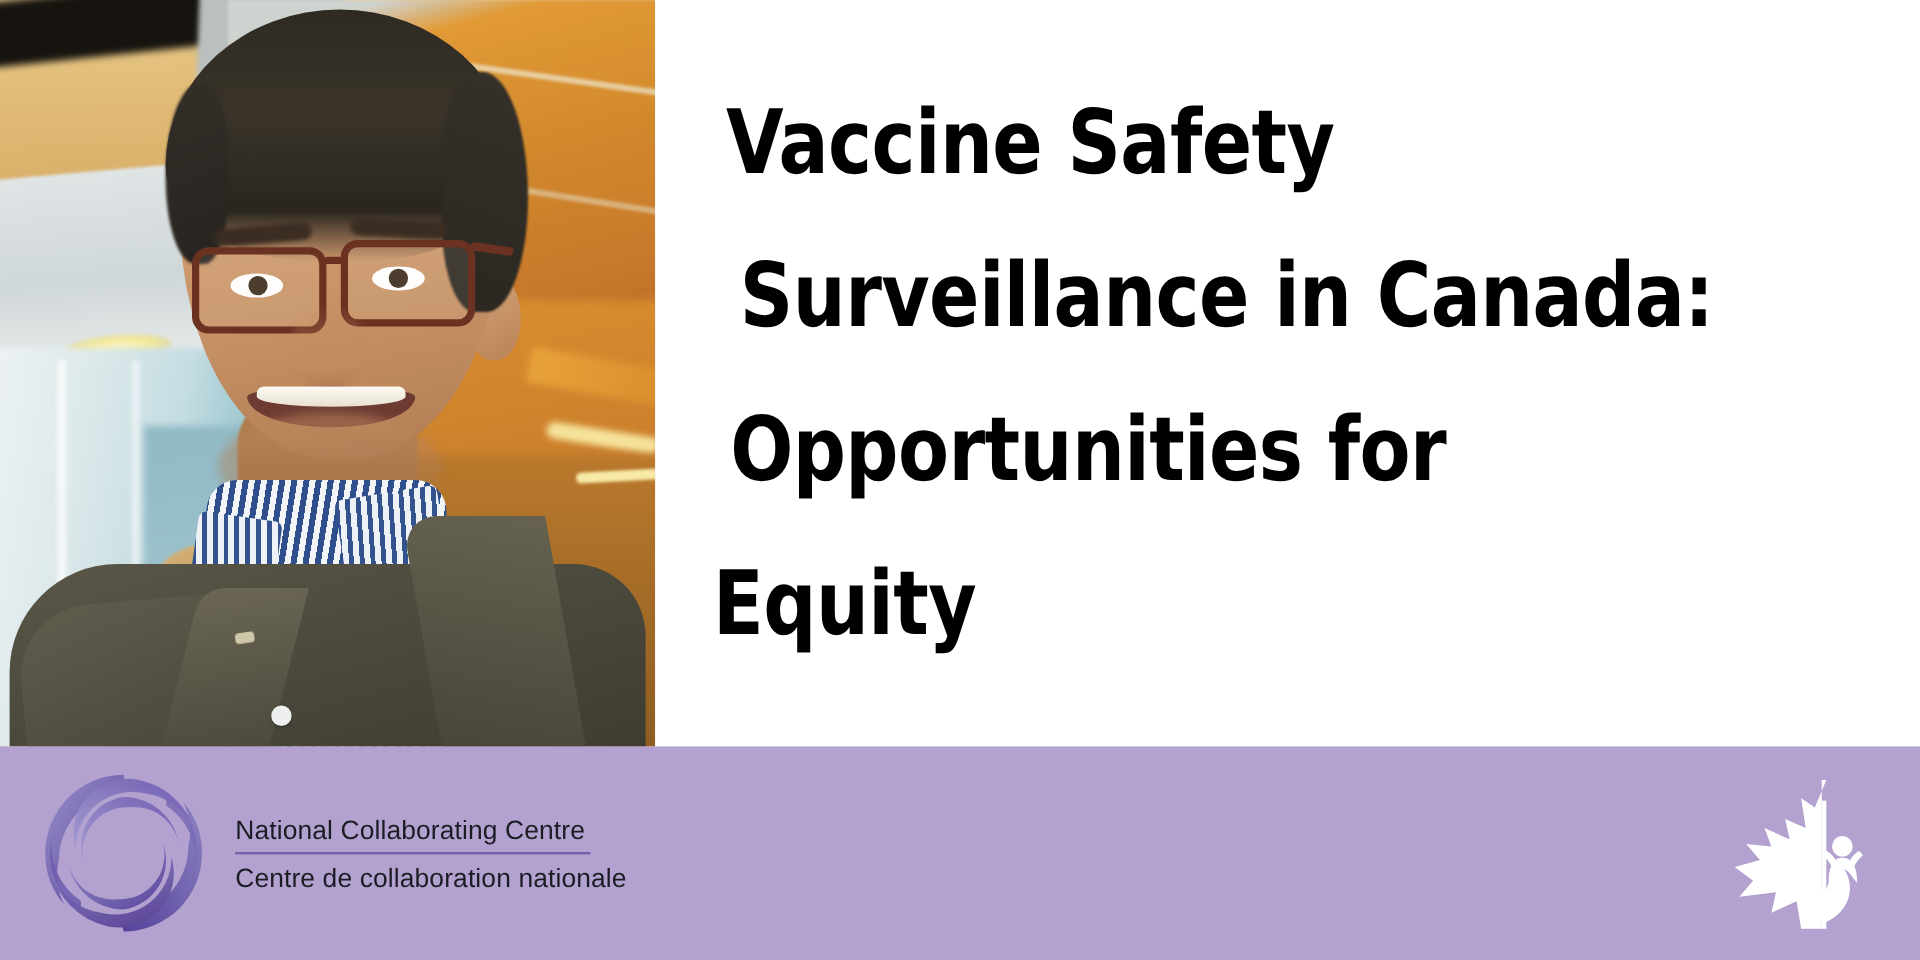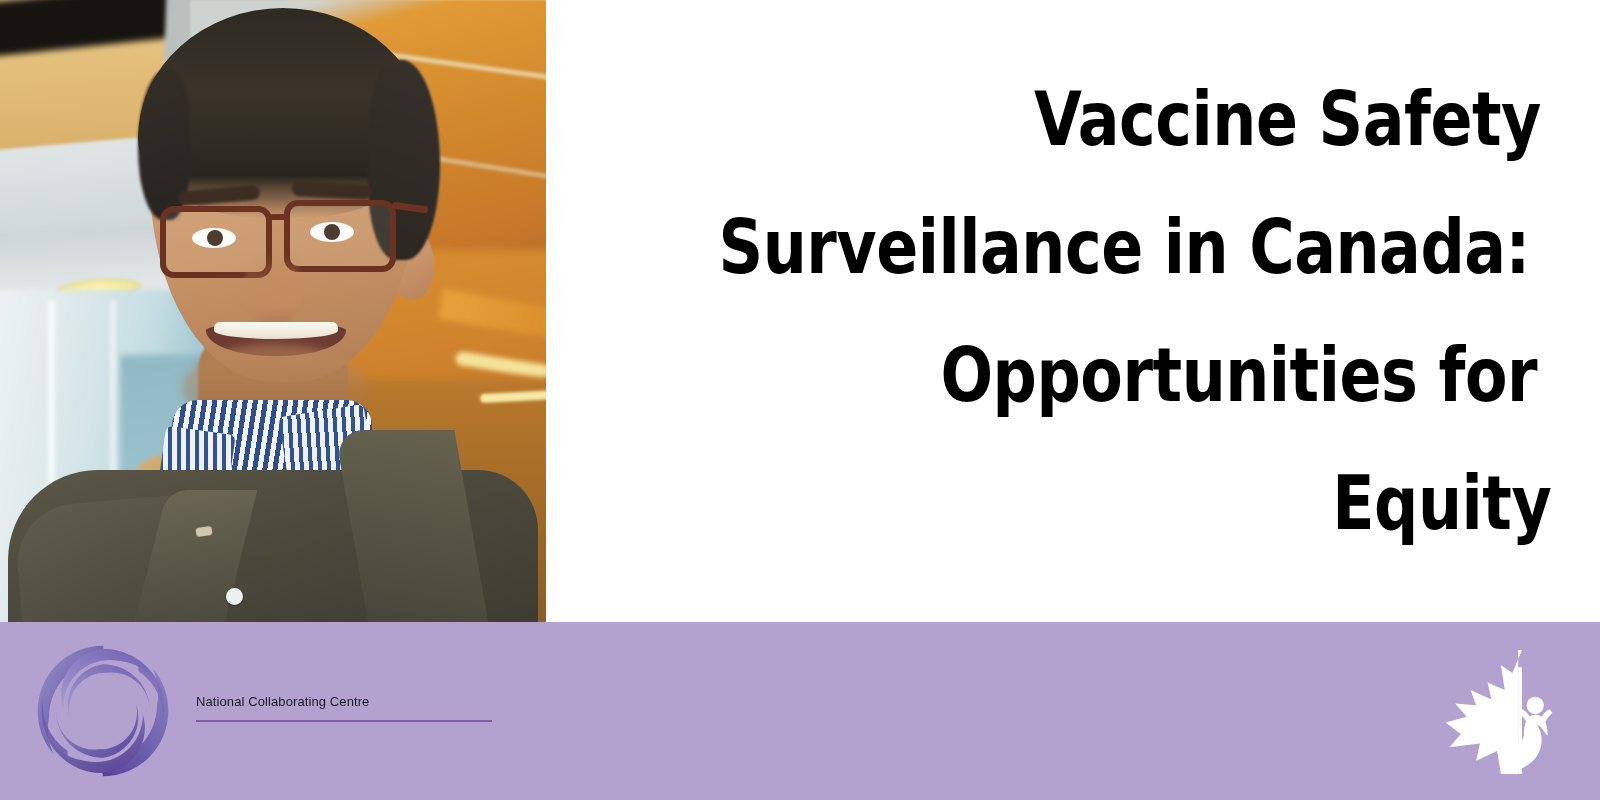--- a/index.html
+++ b/index.html
@@ -294,21 +294,21 @@
     transform:rotate(-8deg);
     filter:blur(.5px);
   }
 
   
   #title-area {
     position:absolute; left:546px; top:0;
     width:1054px; height:622px;
     background:#ffffff;
     display:flex; flex-direction:column;
-    align-items:flex-end; justify-content:center;
+    align-items:flex-start; justify-content:center;
     padding:0 40px;
   }
   .title-line {
     font-family:"Liberation Sans Narrow","DejaVu Sans Condensed","Liberation Sans", sans-serif;
     font-weight:bold;
     font-size:74px;
     line-height:128px;
     color:#000000;
     text-align:center;
     letter-spacing:-0.5px;
@@ -329,21 +329,21 @@
     position:absolute; left:32px; top:18px;
     display:flex; align-items:center;
   }
   #nccid-mark { width:142px; height:142px; flex:0 0 auto; }
   #nccid-text {
     margin-left:22px;
     color:#1c1c24;
     font-family:"Liberation Sans", sans-serif;
   }
   .nccid-en, .nccid-fr {
-    font-size:13px;
+    font-size:22px;
     line-height:21px;
     letter-spacing:.1px;
     white-space:nowrap;
   }
   .nccid-rule {
     width:296px; height:2px;
     background:#7a5fa8;
     margin:8px 0 9px 0;
   }
 
@@ -467,20 +467,21 @@
         <path d="M100 34 A66 66 0 0 1 166 100 A54 54 0 0 0 106 46 A52 52 0 0 0 54 112 A58 58 0 0 1 100 34 Z" fill="url(#gB)" opacity=".95"></path>
 
         <path d="M100 166 A66 66 0 0 1 34 100 A54 54 0 0 0 94 154 A52 52 0 0 0 146 88 A58 58 0 0 1 100 166 Z" fill="url(#gA)" opacity=".95"></path>
 
         <path d="M150 30 A86 86 0 0 1 184 120 A78 78 0 0 0 150 44 Z" fill="#7a6ab6" opacity=".85"></path>
         <path d="M50 170 A86 86 0 0 1 16 80 A78 78 0 0 0 50 156 Z" fill="#6d5bae" opacity=".85"></path>
       </svg>
       <div id="nccid-text">
         <div class="nccid-en">National Collaborating Centre</div>
         <div class="nccid-rule"></div>
+        <div class="nccid-fr">Centre de collaboration nationale</div>
       </div>
     </div>
 
     <div id="caire-logo">
       <svg id="caire-mark" viewBox="0 0 130 134">
 
         <path fill="#ffffff" d="M88 2 L78 26 L66 18 L70 44 L52 36 L56 54 L34 44 L40 60 L18 58 L30 72
                                 L8 78 L24 90 L12 104 L44 100 L40 118 L62 108 L66 132 L84 132 L84 2 Z"></path>
 
         <rect x="84" y="20" width="4" height="112" fill="#ffffff"></rect>

